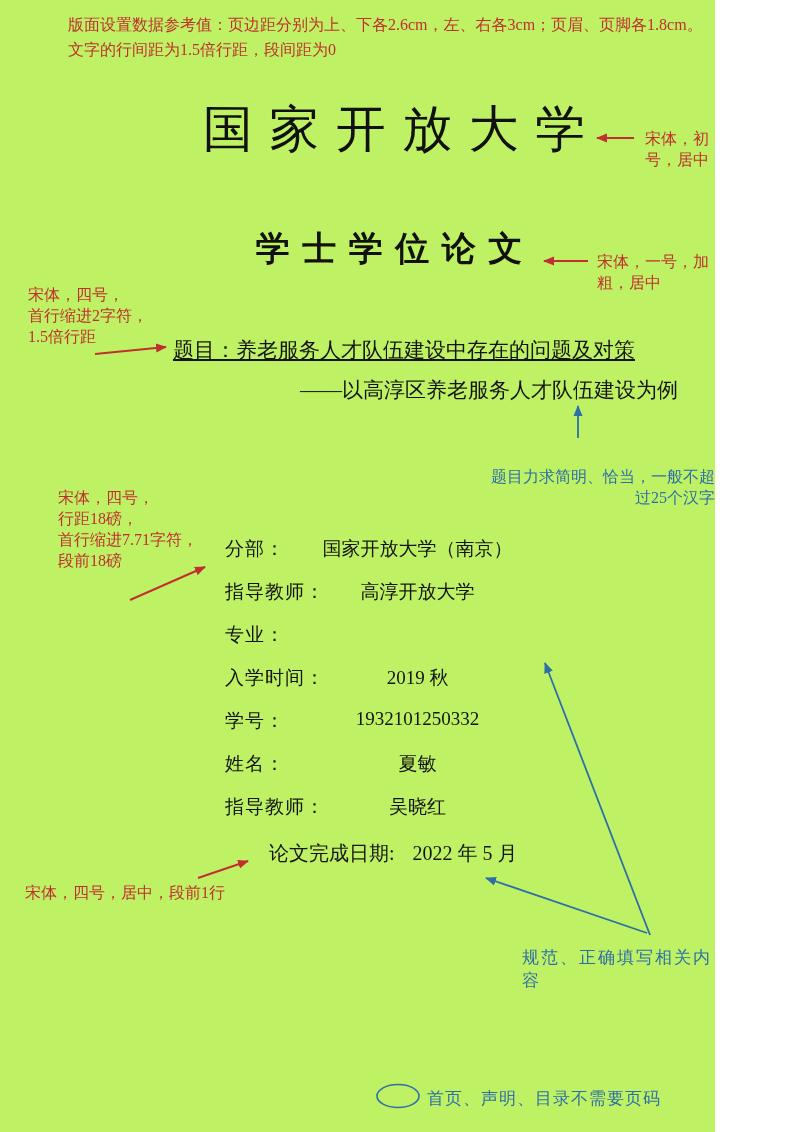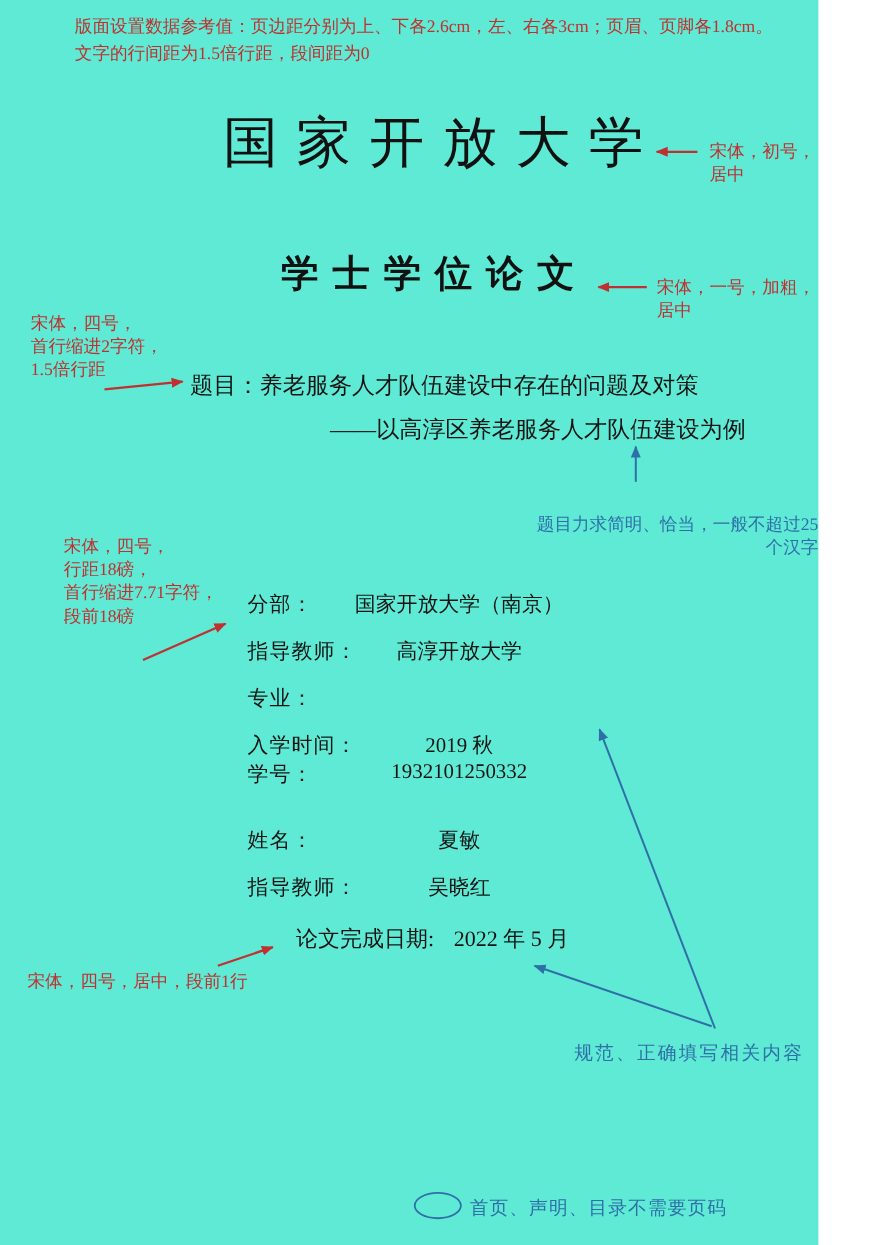--- a/index.html
+++ b/index.html
@@ -1,22 +1,23 @@
 <!DOCTYPE html>
 <html><head>
 <meta charset="utf-8">
 <style>
   html,body{margin:0;padding:0;background:#ffffff;}
   .page{
     position:relative;
-    width:744px;height:1132px;
-    background:#5eead4;
+    width:672px;height:1132px;
+    background:#bef264;
     overflow:hidden;
     font-family:"Liberation Serif","DejaVu Serif",serif;
     color:#141414;
+    padding-left:43px;
   }
   .abs{position:absolute;}
   .note-red{
     color:#c03030;
     font-size:16px;
     line-height:21px;
     white-space:pre-line;
     font-family:"Liberation Serif","DejaVu Serif",serif;
   }
   .note-blue{
@@ -34,21 +35,21 @@
   }
   .title-note{left:645px;top:128px;}
   .degree-title{
     left:0;top:226px;width:780px;margin:0;
     text-align:center;
     font-size:34px;font-weight:700;letter-spacing:2px;
     color:#111;
   }
   .degree-note{left:597px;top:251px;}
   .topic-note{left:28px;top:284px;}
-  .topic-line1{left:173px;top:336px;font-size:21px;}
+  .topic-line1{left:173px;top:336px;font-size:21px;text-decoration:underline;}
   .topic-line2{left:300px;top:376px;font-size:21px;}
   .topic-hint{left:477px;top:467px;text-align:right;}
   .form-note{left:58px;top:487px;}
   .form-row{position:absolute;left:225px;width:300px;height:26px;font-size:19px;margin-top:34px;}
   .form-label{position:absolute;left:0;letter-spacing:1px;}
   .form-value{position:absolute;left:95px;width:195px;text-align:center;}
   .date-line{left:269px;top:840px;font-size:20px;}
   .date-value{margin-left:18px;}
   .date-note{left:25px;top:882px;}
   .fill-hint{left:522px;top:946px;font-size:17px;letter-spacing:2px;}
@@ -109,21 +110,21 @@
     <span class="form-label">指导教师：</span>
     <span class="form-value">高淳开放大学</span>
   </div>
   <div class="form-row" style="top:588px">
     <span class="form-label">专业：</span>
   </div>
   <div class="form-row" style="top:631px">
     <span class="form-label">入学时间：</span>
     <span class="form-value">2019 秋</span>
   </div>
-  <div class="form-row" style="top:657px">
+  <div class="form-row" style="top:674px">
     <span class="form-label">学号：</span>
     <span class="form-value">1932101250332</span>
   </div>
   <div class="form-row" style="top:717px">
     <span class="form-label">姓名：</span>
     <span class="form-value">夏敏</span>
   </div>
   <div class="form-row" style="top:760px">
     <span class="form-label">指导教师：</span>
     <span class="form-value">吴晓红</span>

